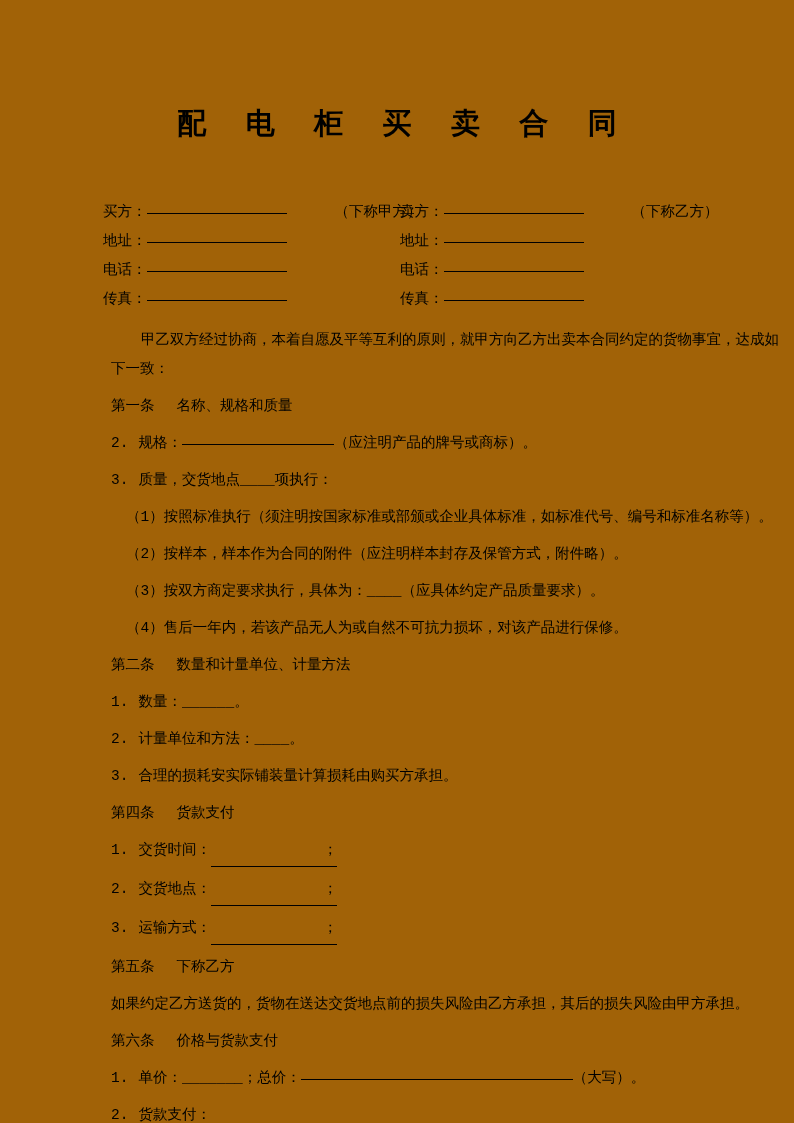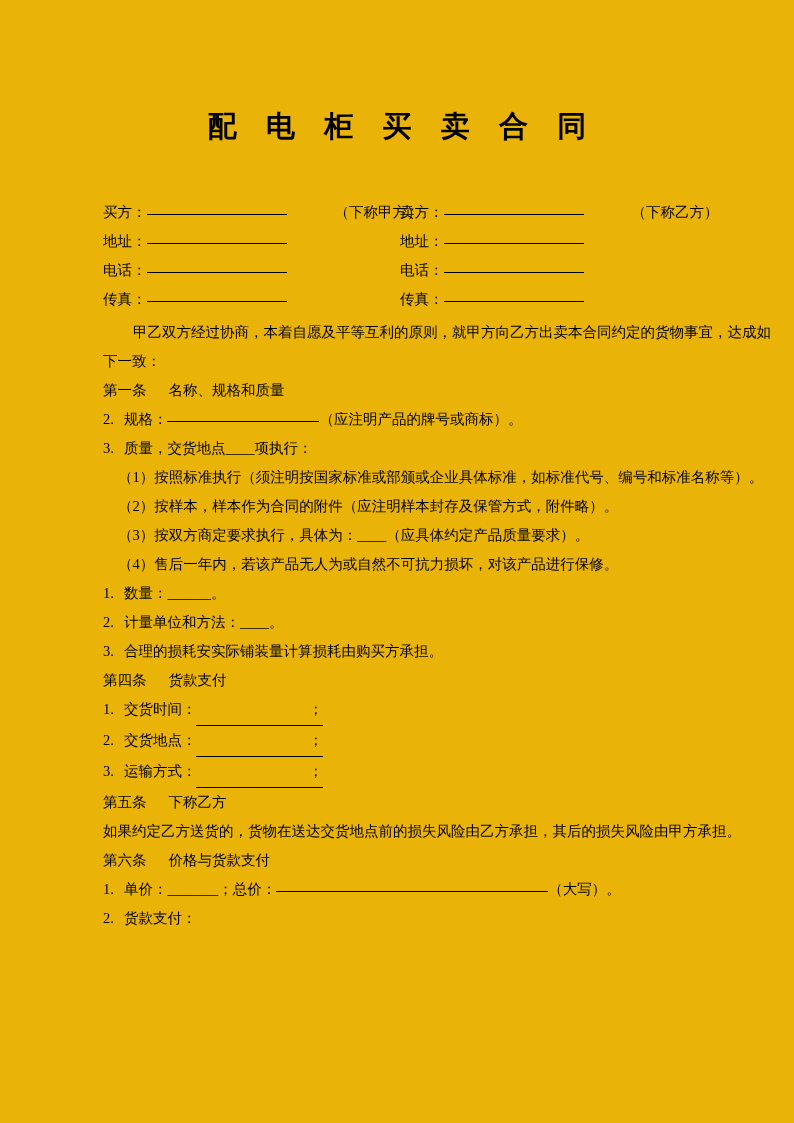--- a/index.html
+++ b/index.html
@@ -8,23 +8,24 @@
     background: #ffffff;
   }
   body {
     font-family: "Liberation Serif", "DejaVu Serif", serif;
     color: #000000;
   }
   .page {
     position: relative;
     width: 794px;
     height: 1123px;
-    background: #eab308;
+    background: #a16207;
     overflow: hidden;
     box-sizing: border-box;
+    font-family: Liberation Mono, monospace;
   }
 
   
   .doc-title {
     position: absolute;
     top: 104px;
     left: 0;
     width: 794px;
     text-align: center;
     font-size: 29px;
@@ -70,21 +71,21 @@
   
   .body {
     position: absolute;
     top: 318px;
     left: 62px;
     width: 672px;
     font-size: 14.5px;
     line-height: 29px;
   }
   .p {
-    margin: 0;
+    margin: 8px;
     white-space: nowrap;
   }
   .indent-0 { padding-left: 41px; }   
   .indent-1 { padding-left: 41px; }
   .indent-2 { padding-left: 56px; }   
   .indent-full { padding-left: 41px; text-indent: 30px; }
   .num { display: inline-block; }
   .gap-sm { display: inline-block; width: 10px; }
   .gap-md { display: inline-block; width: 22px; }
   .gap-lg { display: inline-block; width: 38px; }
@@ -171,20 +172,21 @@
     <p class="p indent-1"><span class="num">3.</span><span class="gap-sm"></span><span>质量，交货地点</span><span class="blank-us">____</span><span>项执行：</span></p>
 
     <p class="p indent-2">（1）按照标准执行（须注明按国家标准或部颁或企业具体标准，如标准代号、编号和标准名称等）。</p>
 
     <p class="p indent-2">（2）按样本，样本作为合同的附件（应注明样本封存及保管方式，附件略）。</p>
 
     <p class="p indent-2"><span>（3）按双方商定要求执行，具体为：</span><span class="blank-us">____</span><span>（应具体约定产品质量要求）。</span></p>
 
     <p class="p indent-2">（4）售后一年内，若该产品无人为或自然不可抗力损坏，对该产品进行保修。</p>
 
+    <p class="p indent-0"><span>第二条</span><span class="gap-md"></span><span>数量和计量单位、计量方法</span></p>
 
     <p class="p indent-1"><span class="num">1.</span><span class="gap-sm"></span><span>数量：</span><span class="blank-us">______</span><span>。</span></p>
 
     <p class="p indent-1"><span class="num">2.</span><span class="gap-sm"></span><span>计量单位和方法：</span><span class="blank-us">____</span><span>。</span></p>
 
     <p class="p indent-1"><span class="num">3.</span><span class="gap-sm"></span><span>合理的损耗安实际铺装量计算损耗由购买方承担。</span></p>
 
 
     <p class="p indent-0"><span>第四条</span><span class="gap-md"></span><span>货款支付</span></p>
 

